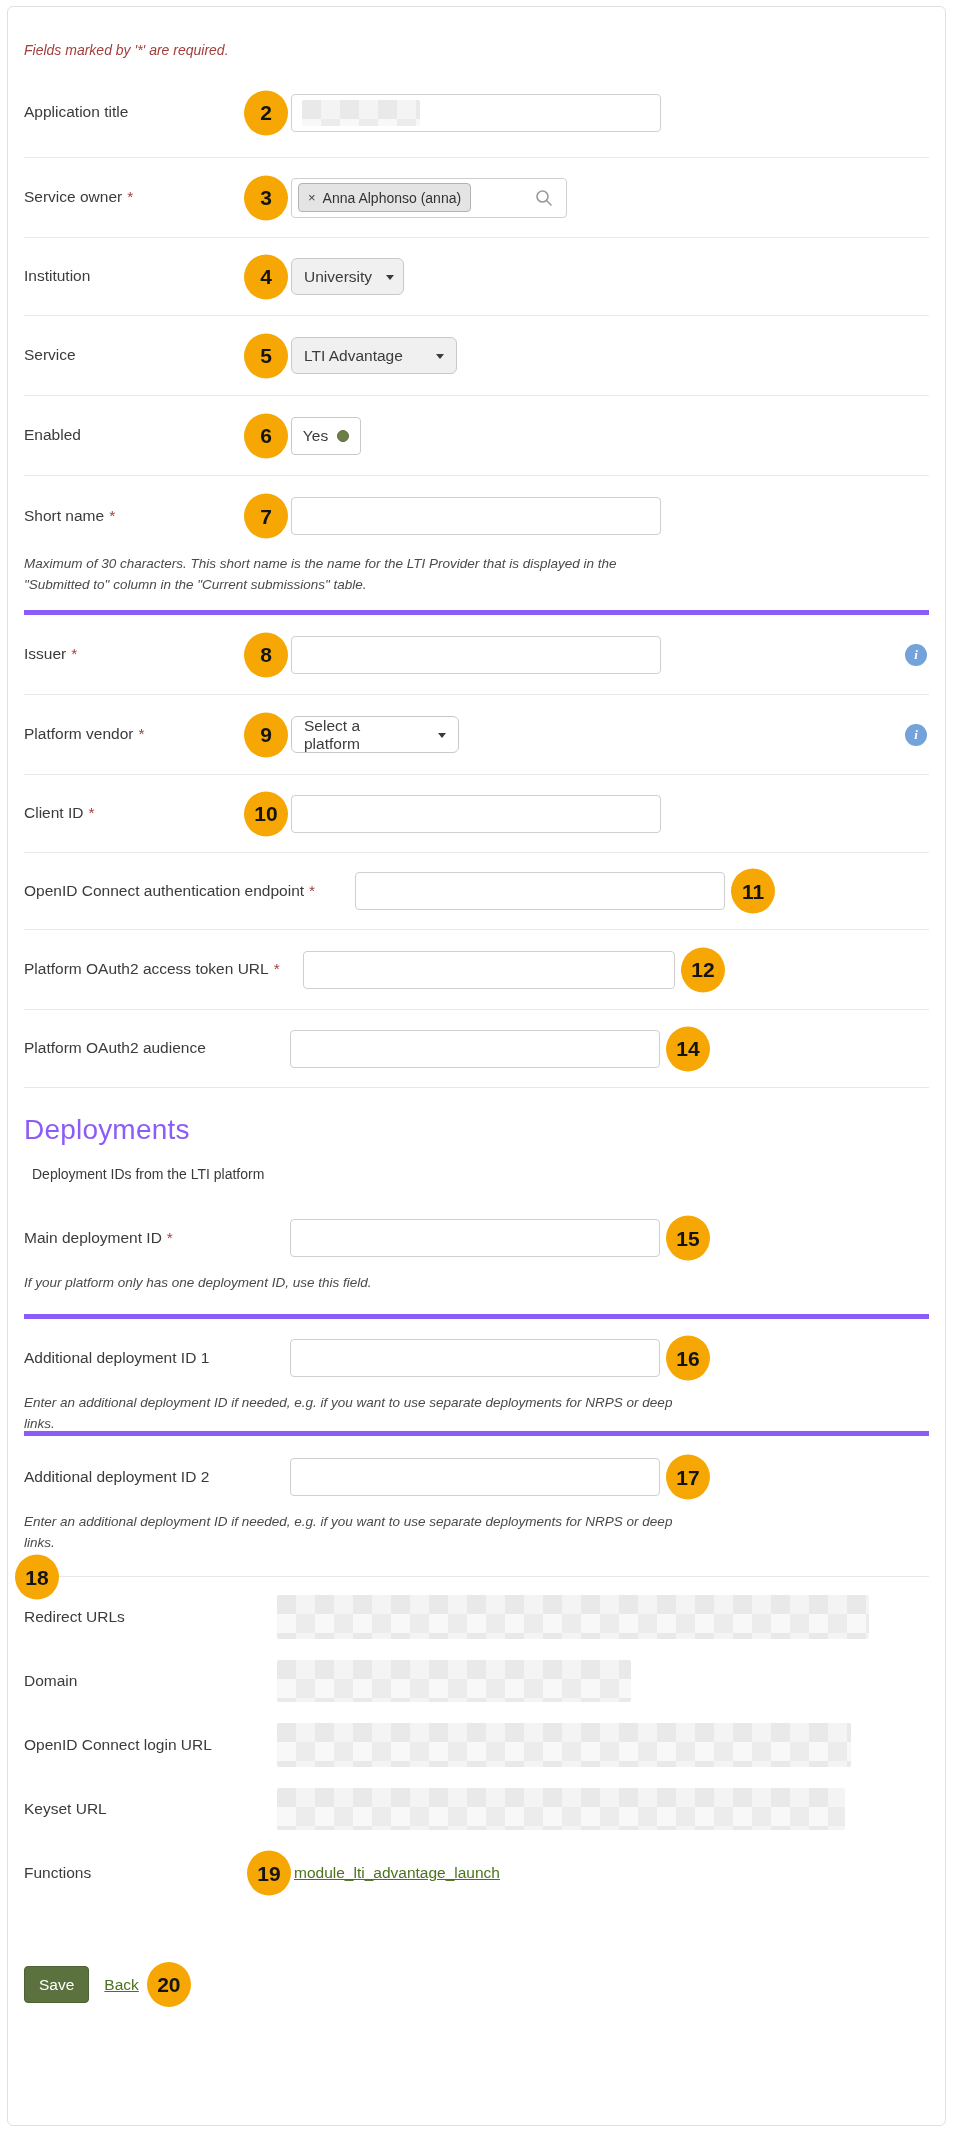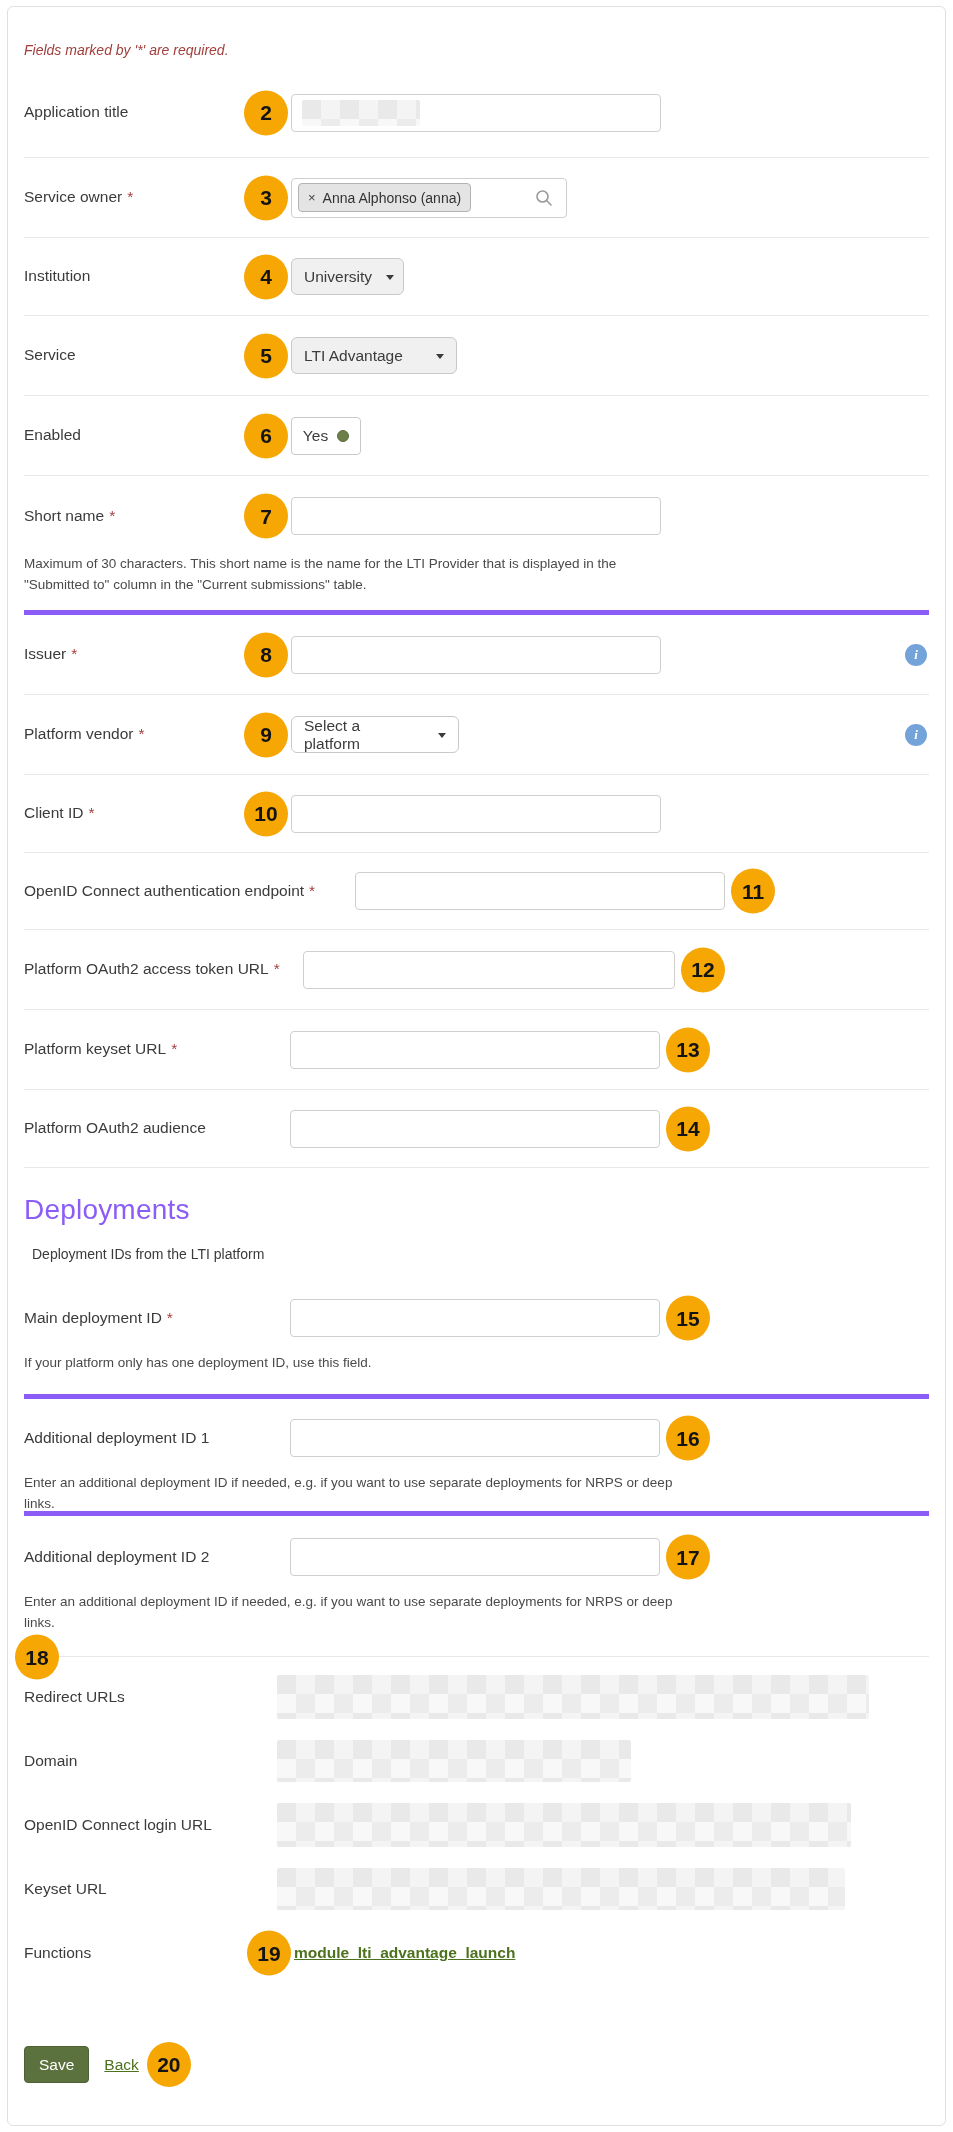--- a/index.html
+++ b/index.html
@@ -59,21 +59,21 @@
     display:flex;align-items:center;padding:0 9px;font-size:14px;color:#333;gap:7px;cursor:default;
   }
   .chip-x{font-size:13px;color:#444;cursor:pointer;}
   .search-icon{margin-left:auto;display:flex;align-items:center;}
   .info-icon{
     width:22px;height:22px;border-radius:50%;background:#73a3d9;color:#fff;
     display:flex;align-items:center;justify-content:center;
     font-size:13px;font-weight:700;font-style:italic;font-family:"Liberation Serif",serif;
     margin-left:auto;margin-right:2px;cursor:pointer;flex-shrink:0;
   }
-  .help{color:#4a4a4a;font-size:13.5px;line-height:1.55;margin:0;max-width:655px;}
+  .help{font-style:italic;color:#4a4a4a;font-size:13.5px;line-height:1.55;margin:0;max-width:655px;}
   
   .frow-stack{border-bottom:5px solid #8b5cf6;box-sizing:border-box;}
   .frow-line{display:flex;align-items:center;}
   .sn-row{height:139px;padding-top:21px;}
   .sn-row .help{margin-top:19px;}
   .md-row{height:115px;padding-top:15px;}
   .md-row .help{margin-top:16px;}
   .ad-row{height:117px;padding-top:20px;}
   .ad-row .help{margin-top:16px;}
   .ad2-row{border-bottom:none;height:98px;padding-top:22px;}
@@ -93,21 +93,21 @@
     background-image:
       conic-gradient(#f4f4f4 0 25%, #ececec 0 50%, #f8f8f8 0 75%, #e9e9e9 0),
       conic-gradient(rgba(255,255,255,.35) 0 25%, rgba(0,0,0,.015) 0 50%, rgba(255,255,255,.25) 0 75%, rgba(0,0,0,.02) 0);
     background-size:38px 38px, 57px 57px;
   }
   .m-apptitle{width:118px;height:26px;margin-left:2px;}
   .m-domain{width:354px;height:42px;}
   .m-redirect{width:592px;height:44px;}
   .m-login{width:574px;height:44px;}
   .m-keyset{width:568px;height:42px;}
-  .green-link{color:#4c721d;text-decoration:underline;cursor:pointer;font-weight:bold;}
+  .green-link{color:#4c721d;text-decoration:underline;cursor:pointer;}
   
   .actions{margin-top:57px;display:flex;align-items:center;}
   .save-btn{
     background:#5b713e;color:#fff;border:1px solid #4e6135;border-radius:4px;
     font-family:inherit;font-size:15.5px;padding:8px 14px;cursor:pointer;height:37px;box-sizing:border-box;
   }
   .back-link{margin-left:15px;color:#4c721d;text-decoration:underline;cursor:pointer;}
 </style>
 </head>
 <body>
@@ -227,27 +227,20 @@
   </div>
 
   <div class="frow h80">
     <div class="flabel lw279"><span>Platform OAuth2 access token URL</span><span class="req">*</span></div>
     <div class="control">
       <input type="text" class="text-input w372" style="">
       <span class="badge badge-right">12</span>
     </div>
   </div>
 
-  <div class="frow h80">
-    <div class="flabel lw266"><span>Platform keyset URL</span><span class="req">*</span></div>
-    <div class="control">
-      <input type="text" class="text-input" style="">
-      <span class="badge badge-right">13</span>
-    </div>
-  </div>
 
   <div class="frow h78">
     <div class="flabel lw266"><span>Platform OAuth2 audience</span></div>
     <div class="control">
       <input type="text" class="text-input" style="">
       <span class="badge badge-right">14</span>
     </div>
   </div>
 
   <div class="section-head">

